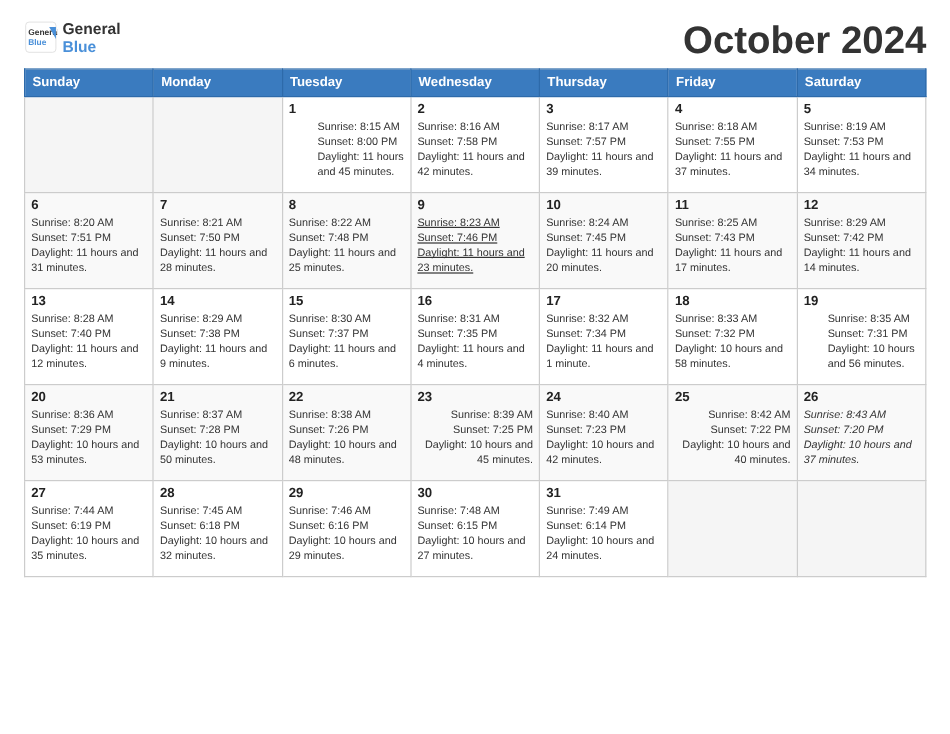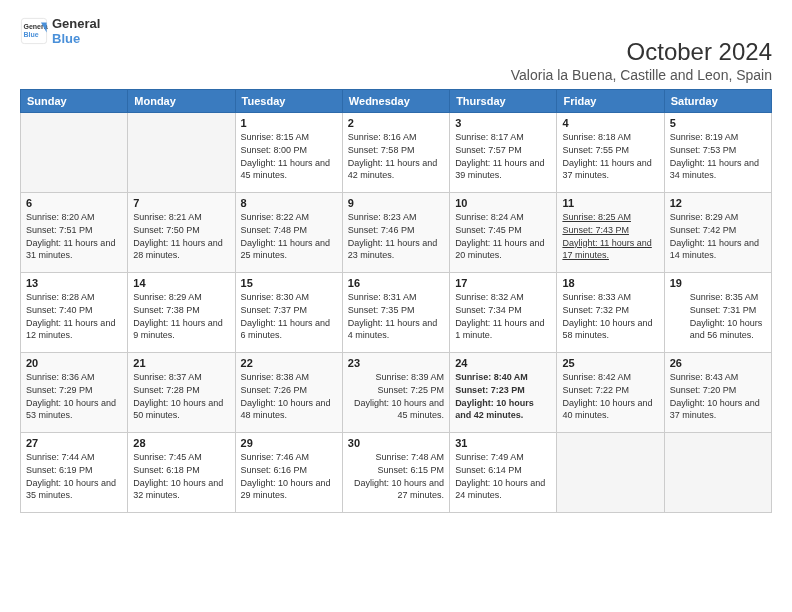--- a/index.html
+++ b/index.html
@@ -28,25 +28,24 @@
       gap: 4px;
     }
     .logo-icon {
       width: 28px;
       height: 28px;
     }
     .title-area {
       text-align: right;
     }
     .month-title {
-      font-size: 24px;
-      font-weight: normal;
+      font-size: 32px;
+      font-weight: bold;
       color: #333;
       line-height: 1.1;
-      margin-top: 23px;
     }
     .subtitle {
       font-size: 14px;
       color: #555;
       margin-top: 2px;
     }
     .calendar {
       width: 100%;
       border-collapse: collapse;
       margin-top: 4px;
@@ -102,21 +101,20 @@
         <text x="5" y="29" font-size="10" font-weight="bold" fill="#4a90d9" font-family="Arial">Blue</text>
         <polygon points="30,8 38,8 38,22" fill="#4a90d9"></polygon>
       </svg>
       <div>
         <div style="font-size:13px;font-weight:bold;color:#333;">General</div>
         <div style="font-size:13px;font-weight:bold;color:#4a90d9;">Blue</div>
       </div>
     </div>
     <div class="title-area">
       <div class="month-title">October 2024</div>
-      <div class="subtitle">Valoria la Buena, Castille and Leon, Spain</div>
     </div>
   </div>
 
   <table class="calendar">
     <thead>
       <tr>
       <th>Sunday</th>
           <th>Monday</th>
           <th>Tuesday</th>
           <th>Wednesday</th>
@@ -124,21 +122,21 @@
           <th>Friday</th>
           <th>Saturday</th>
         </tr>
     </thead>
     <tbody>
     <tr>
           <td class="empty-cell"></td>
           <td class="empty-cell"></td>
           <td>
             <span class="day-number">1</span>
-            <div class="day-info" style="white-space: pre-line;">Sunrise: 8:15 AM
+            <div class="day-info" style="white-space: pre-line; margin-left: 24px;">Sunrise: 8:15 AM
 Sunset: 8:00 PM
 Daylight: 11 hours and 45 minutes.</div>
           </td>
           <td>
             <span class="day-number">2</span>
             <div class="day-info" style="white-space: pre-line;">Sunrise: 8:16 AM
 Sunset: 7:58 PM
 Daylight: 11 hours and 42 minutes.</div>
           </td>
           <td>
@@ -174,33 +172,33 @@
 Daylight: 11 hours and 28 minutes.</div>
           </td>
           <td>
             <span class="day-number">8</span>
             <div class="day-info" style="white-space: pre-line;">Sunrise: 8:22 AM
 Sunset: 7:48 PM
 Daylight: 11 hours and 25 minutes.</div>
           </td>
           <td>
             <span class="day-number">9</span>
-            <div class="day-info" style="white-space: pre-line;">Sunrise: 8:23 AM
+            <div class="day-info" style="white-space: pre-line; text-decoration: underline;">Sunrise: 8:23 AM
 Sunset: 7:46 PM
 Daylight: 11 hours and 23 minutes.</div>
           </td>
           <td>
             <span class="day-number">10</span>
             <div class="day-info" style="white-space: pre-line;">Sunrise: 8:24 AM
 Sunset: 7:45 PM
 Daylight: 11 hours and 20 minutes.</div>
           </td>
           <td>
             <span class="day-number">11</span>
-            <div class="day-info" style="white-space: pre-line; text-decoration: underline;">Sunrise: 8:25 AM
+            <div class="day-info" style="white-space: pre-line;">Sunrise: 8:25 AM
 Sunset: 7:43 PM
 Daylight: 11 hours and 17 minutes.</div>
           </td>
           <td>
             <span class="day-number">12</span>
             <div class="day-info" style="white-space: pre-line;">Sunrise: 8:29 AM
 Sunset: 7:42 PM
 Daylight: 11 hours and 14 minutes.</div>
           </td>
         </tr>
@@ -268,33 +266,33 @@
 Daylight: 10 hours and 48 minutes.</div>
           </td>
           <td>
             <span class="day-number">23</span>
             <div class="day-info" style="white-space: pre-line; text-align: right;">Sunrise: 8:39 AM
 Sunset: 7:25 PM
 Daylight: 10 hours and 45 minutes.</div>
           </td>
           <td>
             <span class="day-number">24</span>
-            <div class="day-info" style="white-space: pre-line; font-weight: bold;">Sunrise: 8:40 AM
+            <div class="day-info" style="white-space: pre-line;">Sunrise: 8:40 AM
 Sunset: 7:23 PM
 Daylight: 10 hours and 42 minutes.</div>
           </td>
           <td>
             <span class="day-number">25</span>
-            <div class="day-info" style="white-space: pre-line;">Sunrise: 8:42 AM
+            <div class="day-info" style="white-space: pre-line; text-align: right;">Sunrise: 8:42 AM
 Sunset: 7:22 PM
 Daylight: 10 hours and 40 minutes.</div>
           </td>
           <td>
             <span class="day-number">26</span>
-            <div class="day-info" style="white-space: pre-line;">Sunrise: 8:43 AM
+            <div class="day-info" style="white-space: pre-line; font-style: italic;">Sunrise: 8:43 AM
 Sunset: 7:20 PM
 Daylight: 10 hours and 37 minutes.</div>
           </td>
         </tr>
         <tr>
           <td>
             <span class="day-number">27</span>
             <div class="day-info" style="white-space: pre-line;">Sunrise: 7:44 AM
 Sunset: 6:19 PM
 Daylight: 10 hours and 35 minutes.</div>
@@ -306,21 +304,21 @@
 Daylight: 10 hours and 32 minutes.</div>
           </td>
           <td>
             <span class="day-number">29</span>
             <div class="day-info" style="white-space: pre-line;">Sunrise: 7:46 AM
 Sunset: 6:16 PM
 Daylight: 10 hours and 29 minutes.</div>
           </td>
           <td>
             <span class="day-number">30</span>
-            <div class="day-info" style="white-space: pre-line; text-align: right;">Sunrise: 7:48 AM
+            <div class="day-info" style="white-space: pre-line;">Sunrise: 7:48 AM
 Sunset: 6:15 PM
 Daylight: 10 hours and 27 minutes.</div>
           </td>
           <td>
             <span class="day-number">31</span>
             <div class="day-info" style="white-space: pre-line;">Sunrise: 7:49 AM
 Sunset: 6:14 PM
 Daylight: 10 hours and 24 minutes.</div>
           </td>
           <td class="empty-cell"></td>

